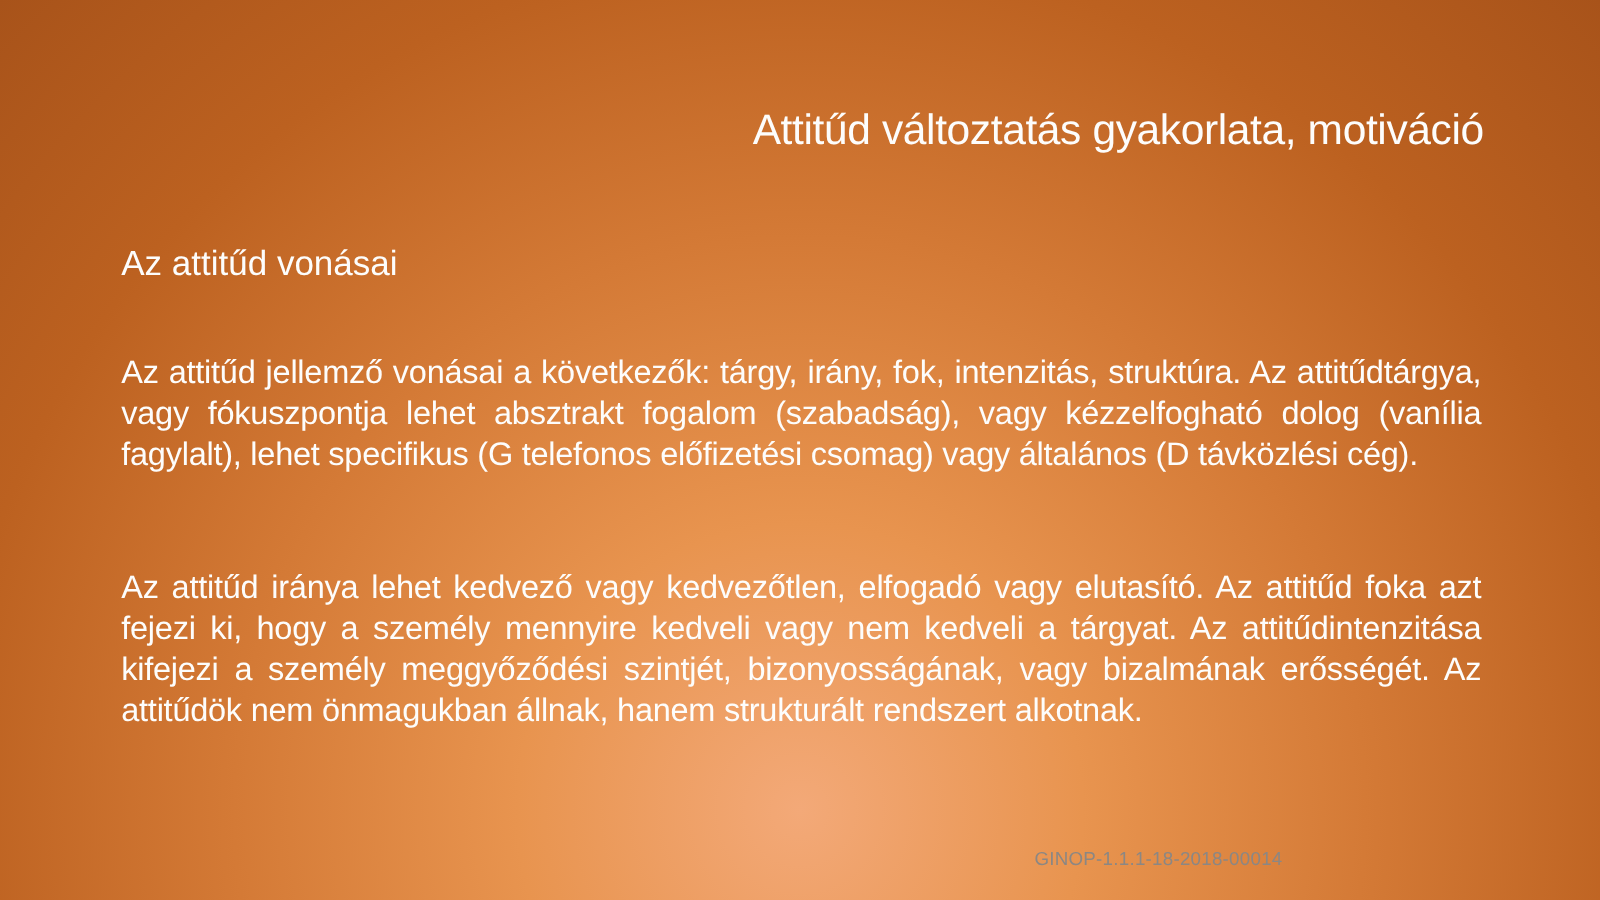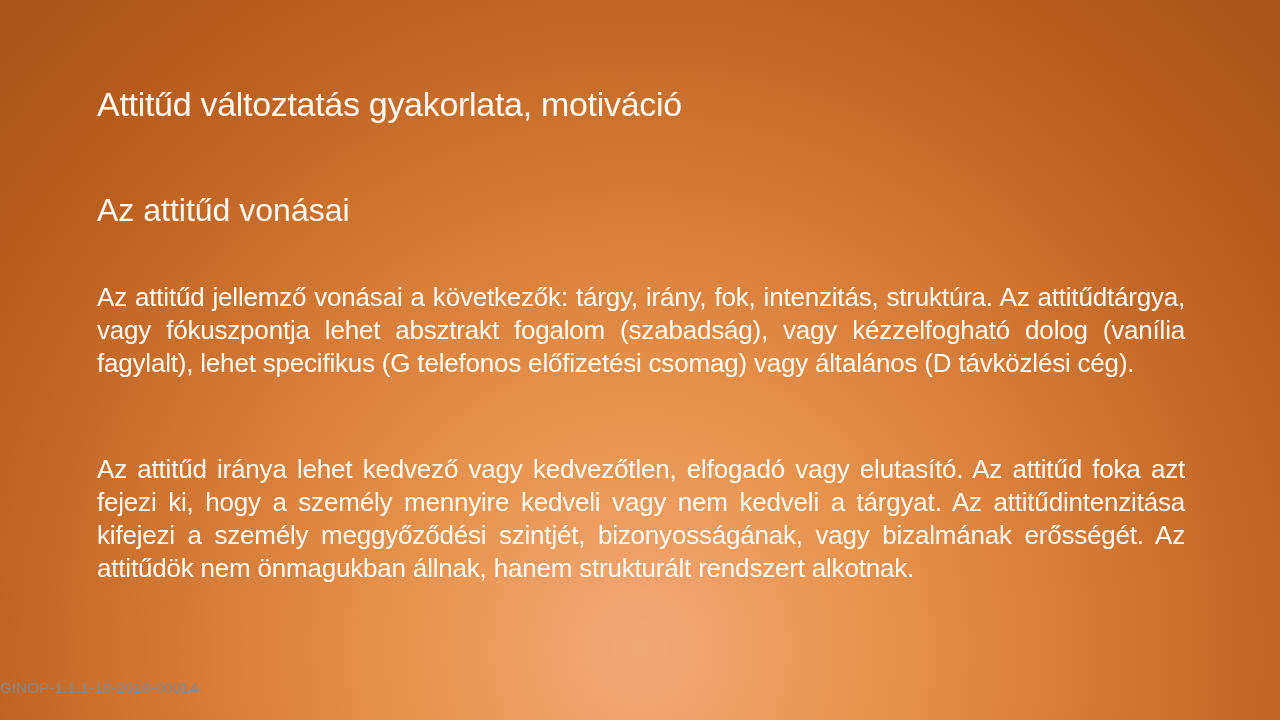--- a/index.html
+++ b/index.html
@@ -22,28 +22,29 @@
   .slide-title {
     position: absolute;
     left: 97px;
     top: 84px;
     width: 1090px;
     color: #fdfdfc;
     font-size: 34px;
     font-weight: 400;
     letter-spacing: -0.3px;
     line-height: 1.2;
+    text-align: right;
   }
   .slide-subtitle {
     position: absolute;
     left: 97px;
     top: 194px;
     width: 1090px;
     color: #fdfdfc;
-    font-size: 32px;
+    font-size: 28px;
     font-weight: 400;
     line-height: 33px;
   }
   .body-paragraph {
     position: absolute;
     left: 97px;
     width: 1088px;
     color: #fdfdfc;
     font-size: 26px;
     font-weight: 400;
@@ -51,21 +52,21 @@
     text-align: justify;
     letter-spacing: -0.2px;
   }
   .paragraph-1 { top: 281px; }
   .paragraph-2 { top: 453px; }
   .slide-footer {
     position: absolute;
     left: 0;
     top: 679px;
     width: 1026px;
-    text-align: left;
+    text-align: right;
     color: #8b8784;
     font-size: 15px;
     font-weight: 400;
     letter-spacing: 0.2px;
   }
 </style>
 </head>
 <body>
 
 <div class="slide">

